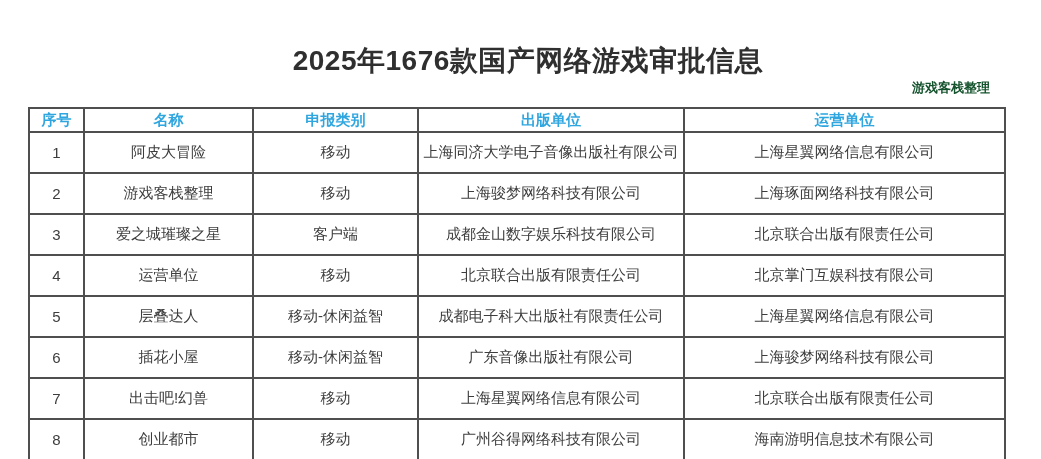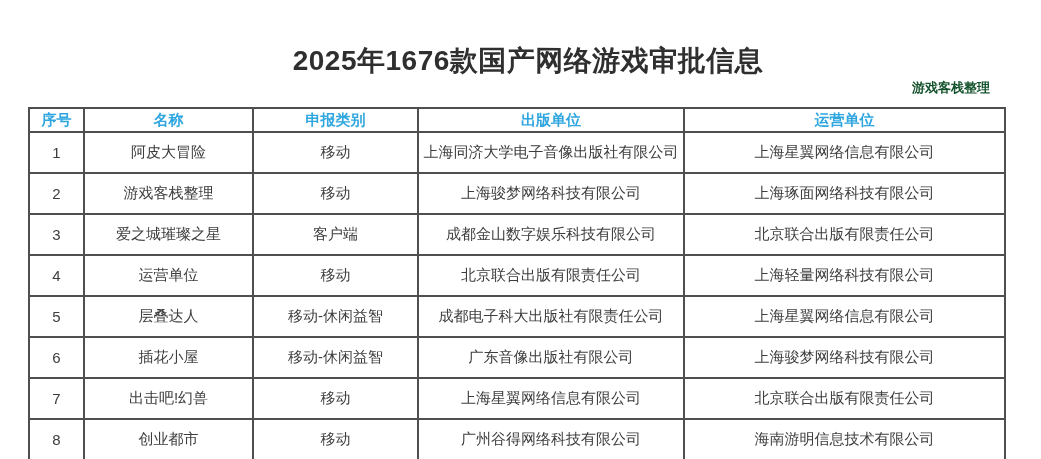--- a/index.html
+++ b/index.html
@@ -118,21 +118,21 @@
           <td>爱之城璀璨之星</td>
           <td>客户端</td>
           <td>成都金山数字娱乐科技有限公司</td>
           <td>北京联合出版有限责任公司</td>
         </tr>
         <tr>
           <td>4</td>
           <td>运营单位</td>
           <td>移动</td>
           <td>北京联合出版有限责任公司</td>
-          <td>上海轻量网络科技有限公司</td>
+          <td>北京掌门互娱科技有限公司</td>
         </tr>
         <tr>
           <td>5</td>
           <td>层叠达人</td>
           <td>移动-休闲益智</td>
           <td>成都电子科大出版社有限责任公司</td>
           <td>上海星翼网络信息有限公司</td>
         </tr>
         <tr>
           <td>6</td>

